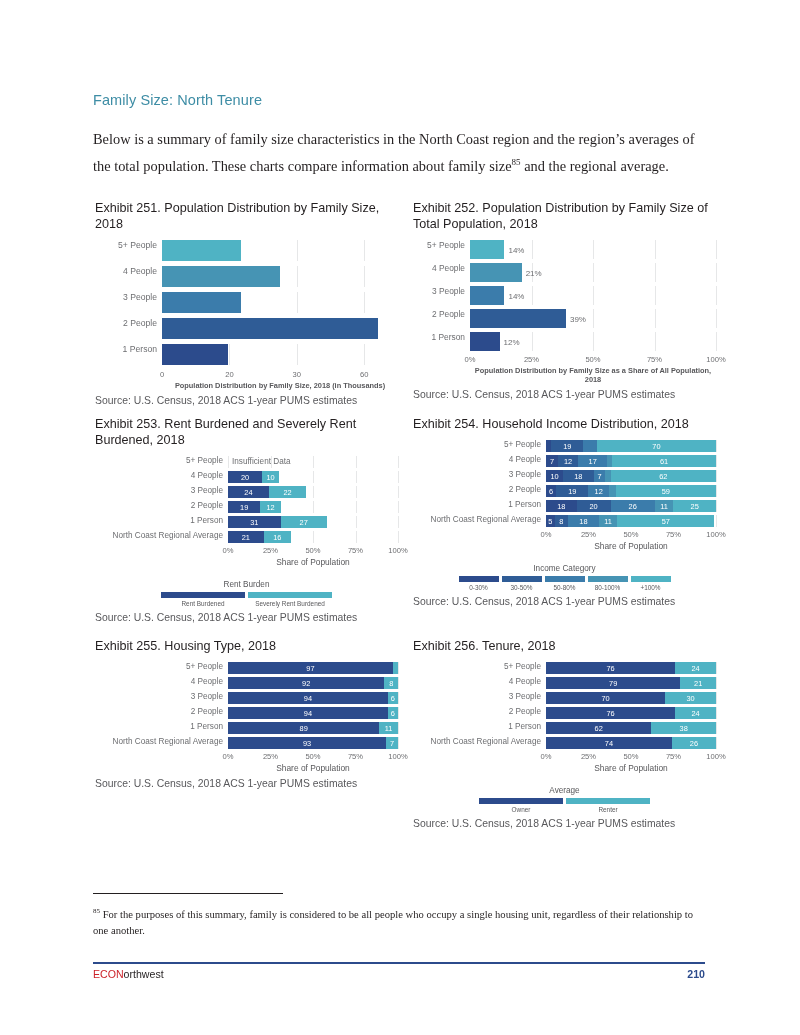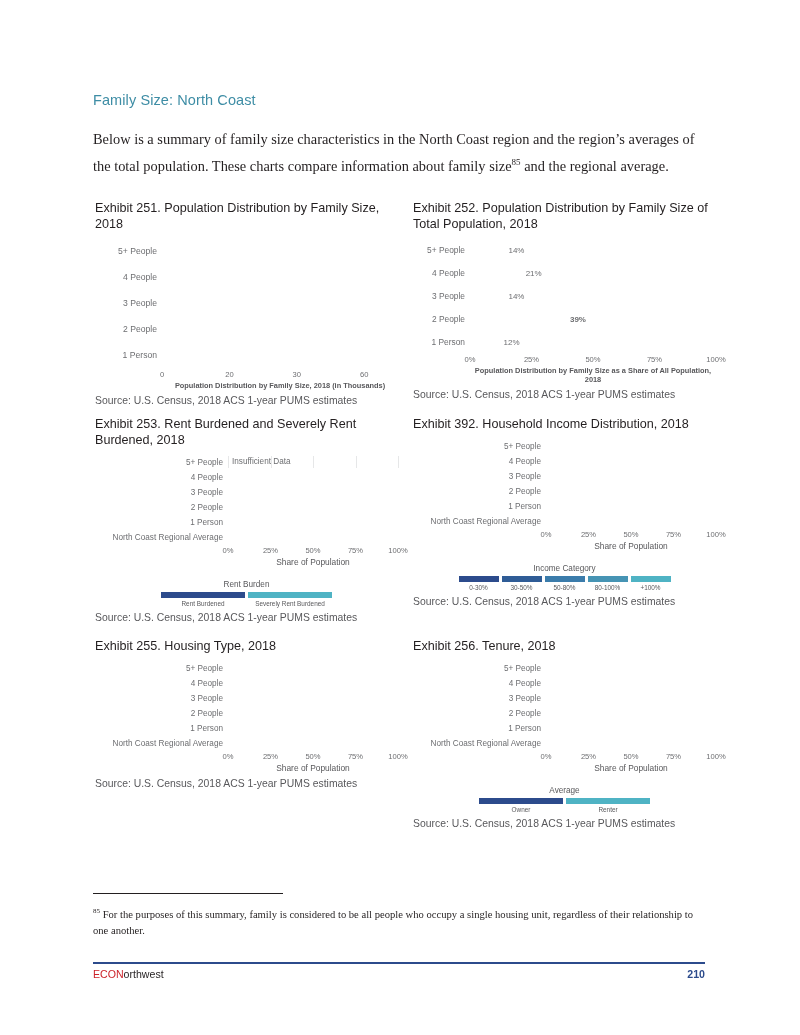--- a/index.html
+++ b/index.html
@@ -41,21 +41,21 @@
     font-size:12.6px; line-height:16px; color:#231f20;
     margin:0 0 8px 0; font-weight:400;
   }
   .ex-source{
     font-family:"Liberation Sans", sans-serif;
     font-size:10.4px; color:#58585b; margin-top:5px;
   }
 
   
   .chart{ position:relative; }
-  .cat-row{ display:flex; align-items:center; }
+  .cat-row{ display:flex; }
   .cat-label{
     font-family:"Liberation Sans", sans-serif;
     font-size:8.3px; color:#6d6e71;
     text-align:right; padding-right:5px; flex:0 0 auto;
     white-space:nowrap;
   }
   .plot{ position:relative; flex:1 1 auto; }
   .gridlines{ position:absolute; left:0; top:0; right:0; bottom:0; pointer-events:none; }
   .gridlines i{ position:absolute; top:0; bottom:0; width:1px; background:#e6e7e8; }
   .bar{ height:100%; }
@@ -129,21 +129,21 @@
   .footer .brand{ position:absolute; left:0; top:0; }
   .footer .brand .econ{ color:#cc2229; }
   .footer .center{ position:absolute; left:50%; top:0; transform:translateX(-50%); white-space:nowrap; }
   .footer .pageno{ position:absolute; right:0; top:0; color:#2c4b8c; font-weight:700; }
 </style>
 </head>
 <body>
 
 <div class="page">
 
-  <div class="section-title">Family Size: North Coast</div>
+  <div class="section-title">Family Size: North Tenure</div>
 
   <div class="intro">Below is a summary of family size characteristics in the North Coast region and the region’s averages of the total population. These charts compare information about family size<sup>85</sup> and the regional average.</div>
 
   <div class="exhibit col-l row1">
     <div class="ex-title">Exhibit 251. Population Distribution by Family Size, 2018</div>
     <div class="chart chartA">
         <div class="cat-row">
           <div class="cat-label">5+ People</div>
           <div class="plot">
             <div class="gridlines">
@@ -265,21 +265,21 @@
           <div class="cat-label">2 People</div>
           <div class="plot">
             <div class="gridlines">
               <i style="left: 0%;"></i>
               <i style="left: 25%;"></i>
               <i style="left: 50%;"></i>
               <i style="left: 75%;"></i>
               <i style="left: 100%;"></i>
             </div>
             <div class="bar" style="width: 39%; background: rgb(47, 92, 150); position: relative;"></div>
-            <div class="val" style="left: 39%; font-weight: bold;">39%</div>
+            <div class="val" style="left: 39%;">39%</div>
           </div>
         </div>
         <div class="cat-row">
           <div class="cat-label">1 Person</div>
           <div class="plot">
             <div class="gridlines">
               <i style="left: 0%;"></i>
               <i style="left: 25%;"></i>
               <i style="left: 50%;"></i>
               <i style="left: 75%;"></i>
@@ -420,21 +420,21 @@
               <div class="legend-chip" style="background: rgb(79, 179, 196); width: 84px;"></div>
               <div class="legend-label">Severely Rent Burdened</div>
             </div>
           </div>
         </div>
       </div>
     <div class="ex-source">Source: U.S. Census, 2018 ACS 1-year PUMS estimates</div>
   </div>
 
   <div class="exhibit col-r row2">
-    <div class="ex-title">Exhibit 392. Household Income Distribution, 2018</div>
+    <div class="ex-title">Exhibit 254. Household Income Distribution, 2018</div>
     <div class="chart stack">
         <div class="cat-row">
           <div class="cat-label">5+ People</div>
           <div class="plot">
             <div class="gridlines">
               <i style="left: 0%;"></i>
               <i style="left: 25%;"></i>
               <i style="left: 50%;"></i>
               <i style="left: 75%;"></i>
               <i style="left: 100%;"></i>

